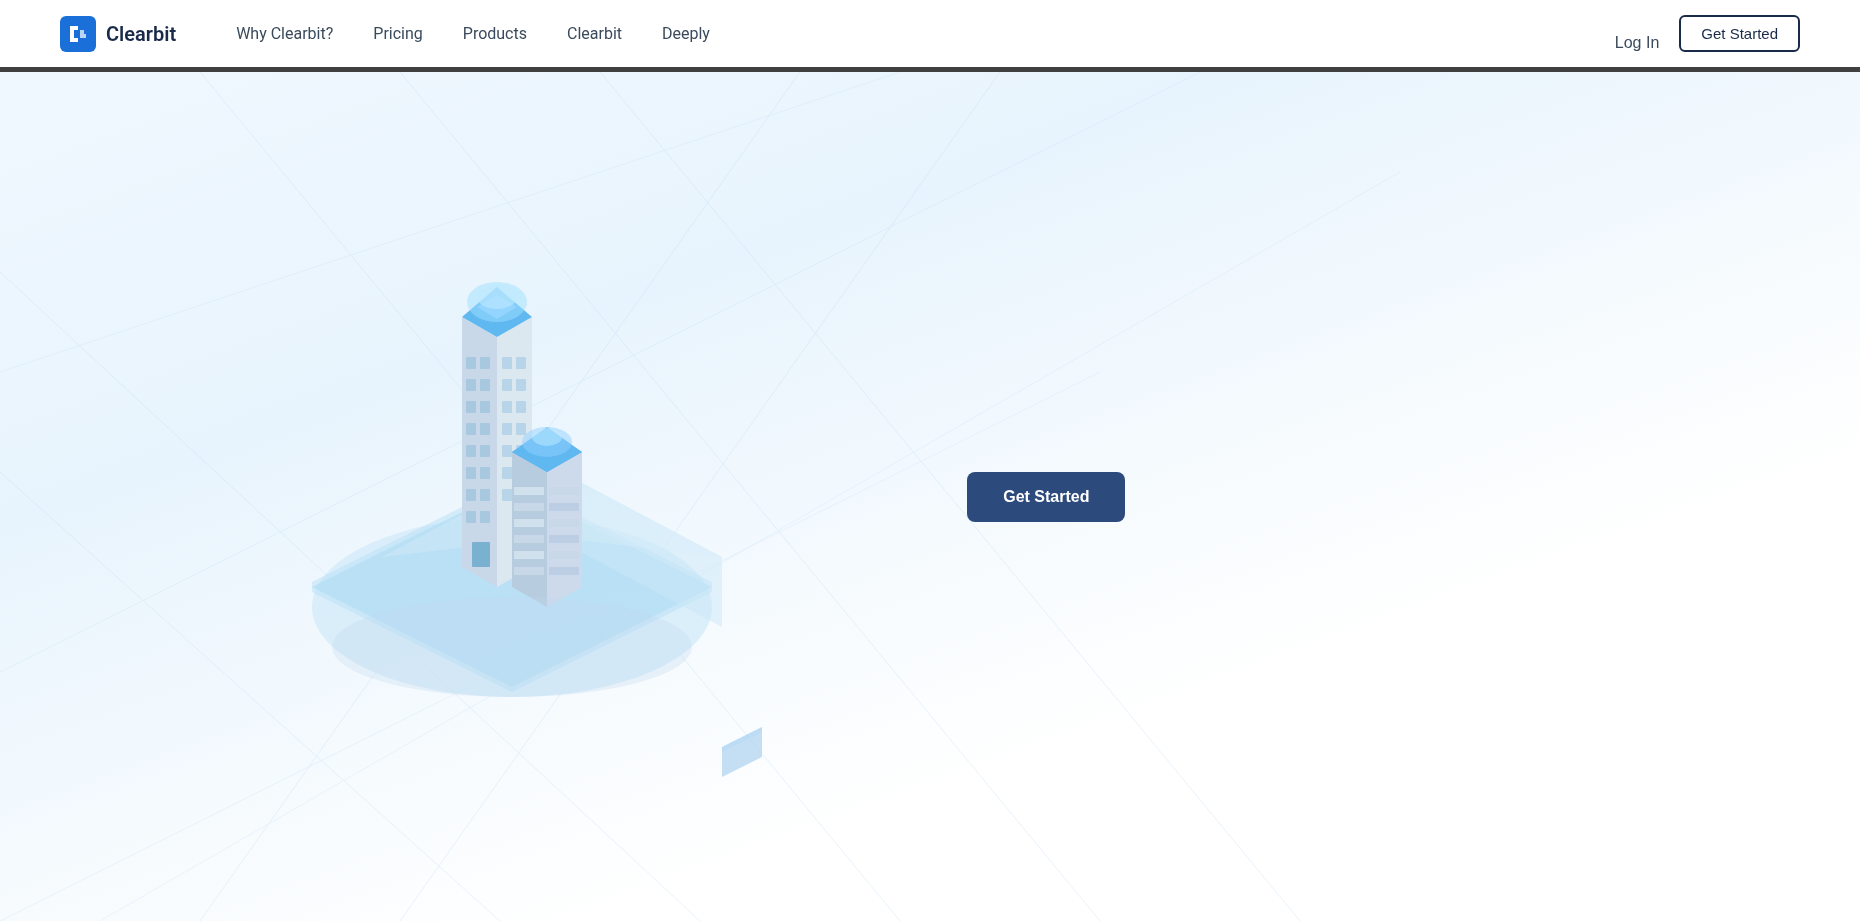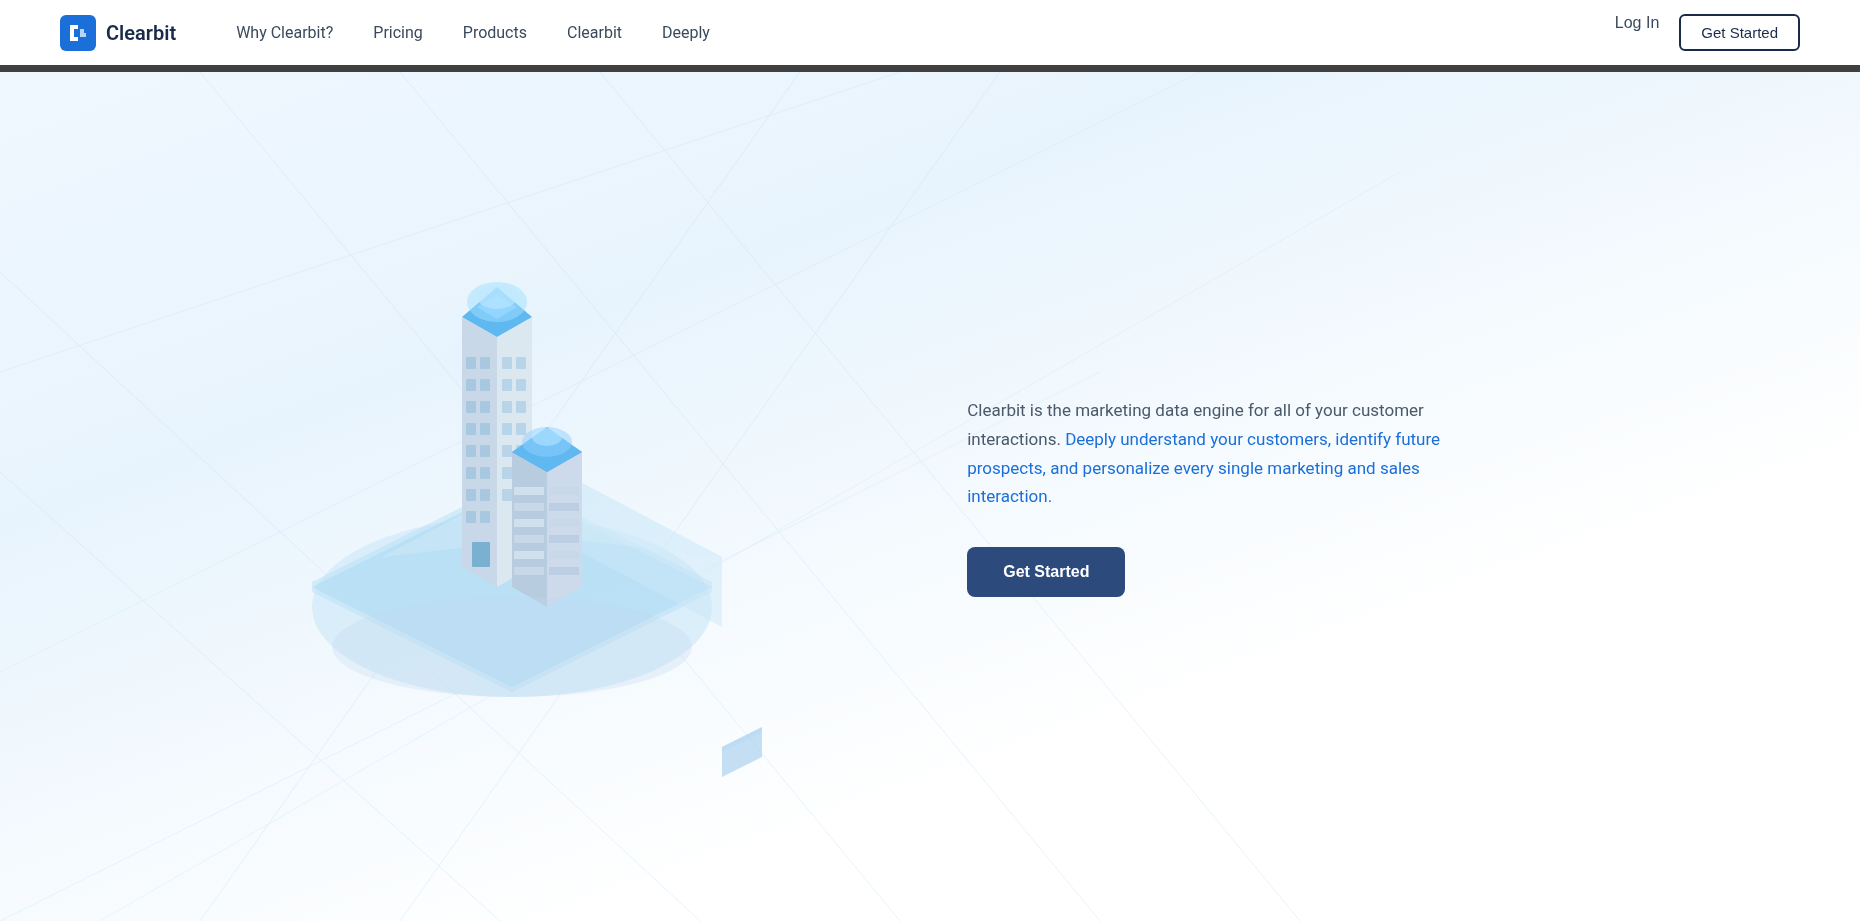--- a/index.html
+++ b/index.html
@@ -10,21 +10,21 @@
       overflow-x: hidden;
     }
 
     
     nav {
       display: flex;
       align-items: center;
       padding: 0 60px;
       height: 72px;
       background: #fff;
-      border-bottom: 7px solid #404040;
+      border-bottom: 5px solid #404040;
       position: sticky;
       top: 0;
       z-index: 100;
     }
     .nav-logo {
       display: flex;
       align-items: center;
       gap: 10px;
       text-decoration: none;
       margin-right: 60px;
@@ -46,21 +46,21 @@
     }
     .nav-link {
       font-size: 16px;
       color: #3a4a5c;
       text-decoration: none;
       font-weight: 400;
       cursor: pointer;
     }
     .nav-actions {
       display: flex;
-      align-items: flex-start;
+      align-items: flex-end;
       gap: 20px;
     }
     .btn-login {
       font-size: 16px;
       color: #3a4a5c;
       background: none;
       border: none;
       cursor: pointer;
       font-weight: 400;
     }
@@ -278,19 +278,16 @@
       <rect x="347" y="380" width="30" height="8" fill="#bccee4" rx="0"></rect>
 
       <ellipse cx="310" cy="460" rx="180" ry="50" fill="#c0d8f0" opacity="0.3"></ellipse>
 
       <polygon points="520,560 560,540 560,570 520,590" fill="#a0ccec" opacity="0.6"></polygon>
       <polygon points="520,560 560,540 560,545 520,565" fill="#b0d8f4" opacity="0.4"></polygon>
     </svg>
   </div>
 
   <div class="hero-content">
-    <p class="hero-description">
-      <span>Clearbit is the marketing data engine for all of your customer interactions. </span><a href="#">Deeply understand your customers, identify future prospects, and personalize every single marketing and sales interaction.</a>
-    </p>
     <button class="btn-get-started-solid">Get Started</button>
   </div>
 
 </section>
 
 </body></html>

